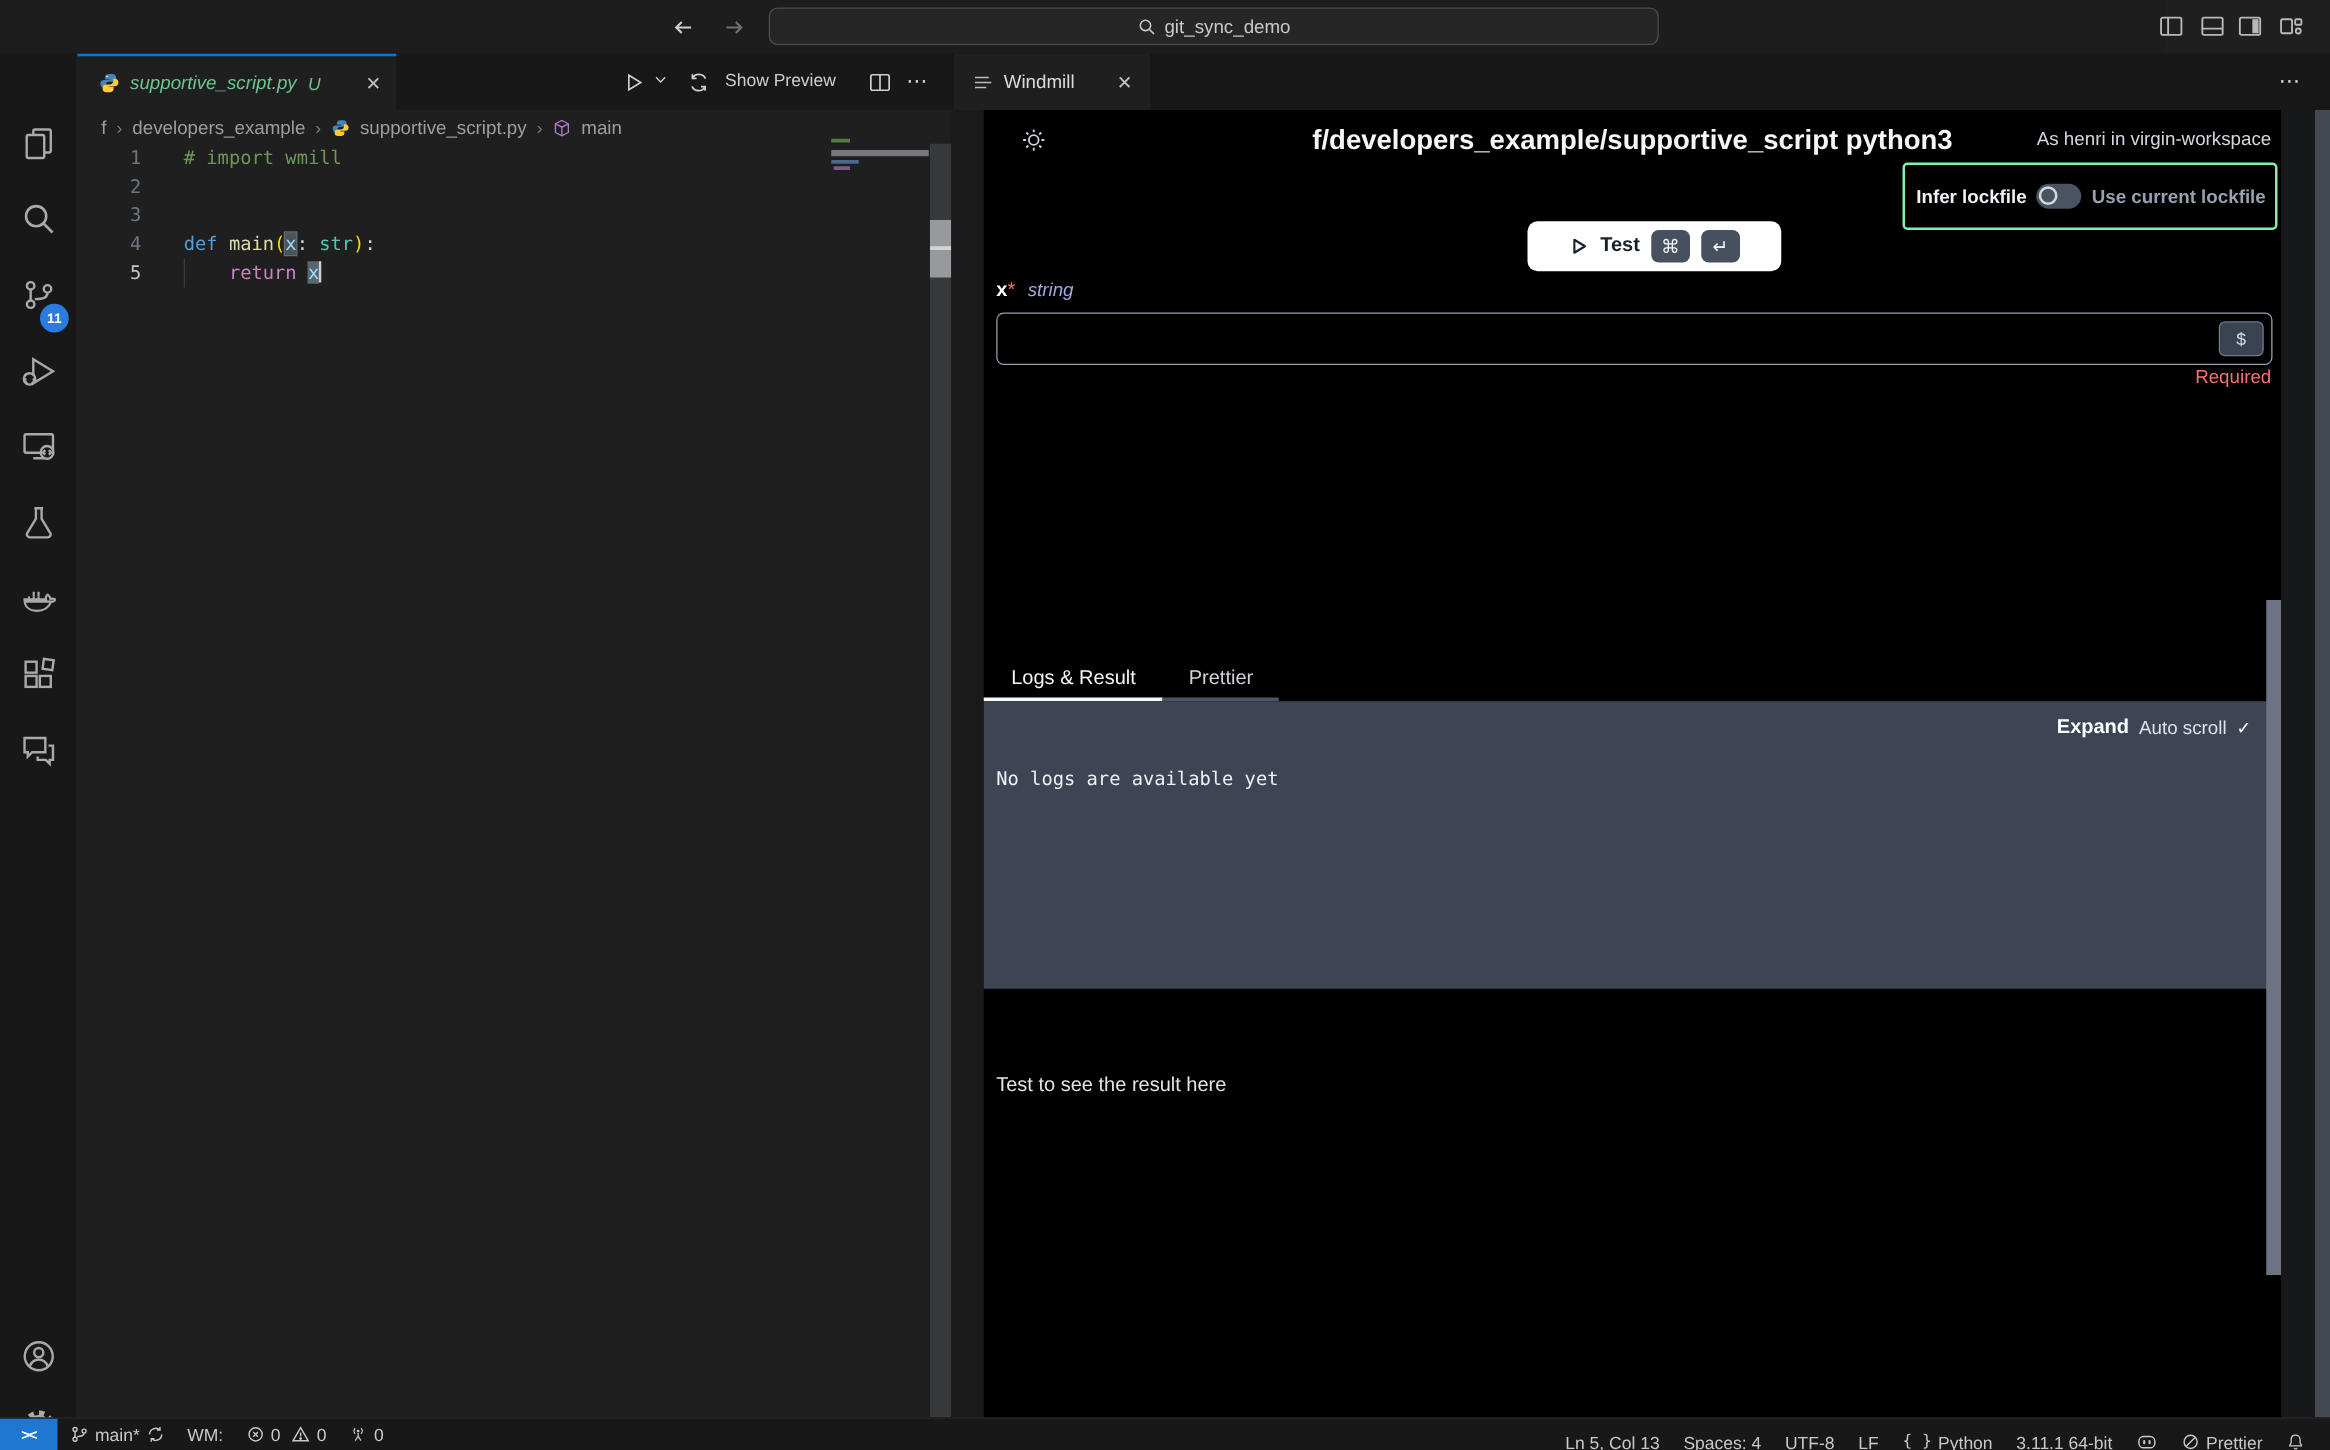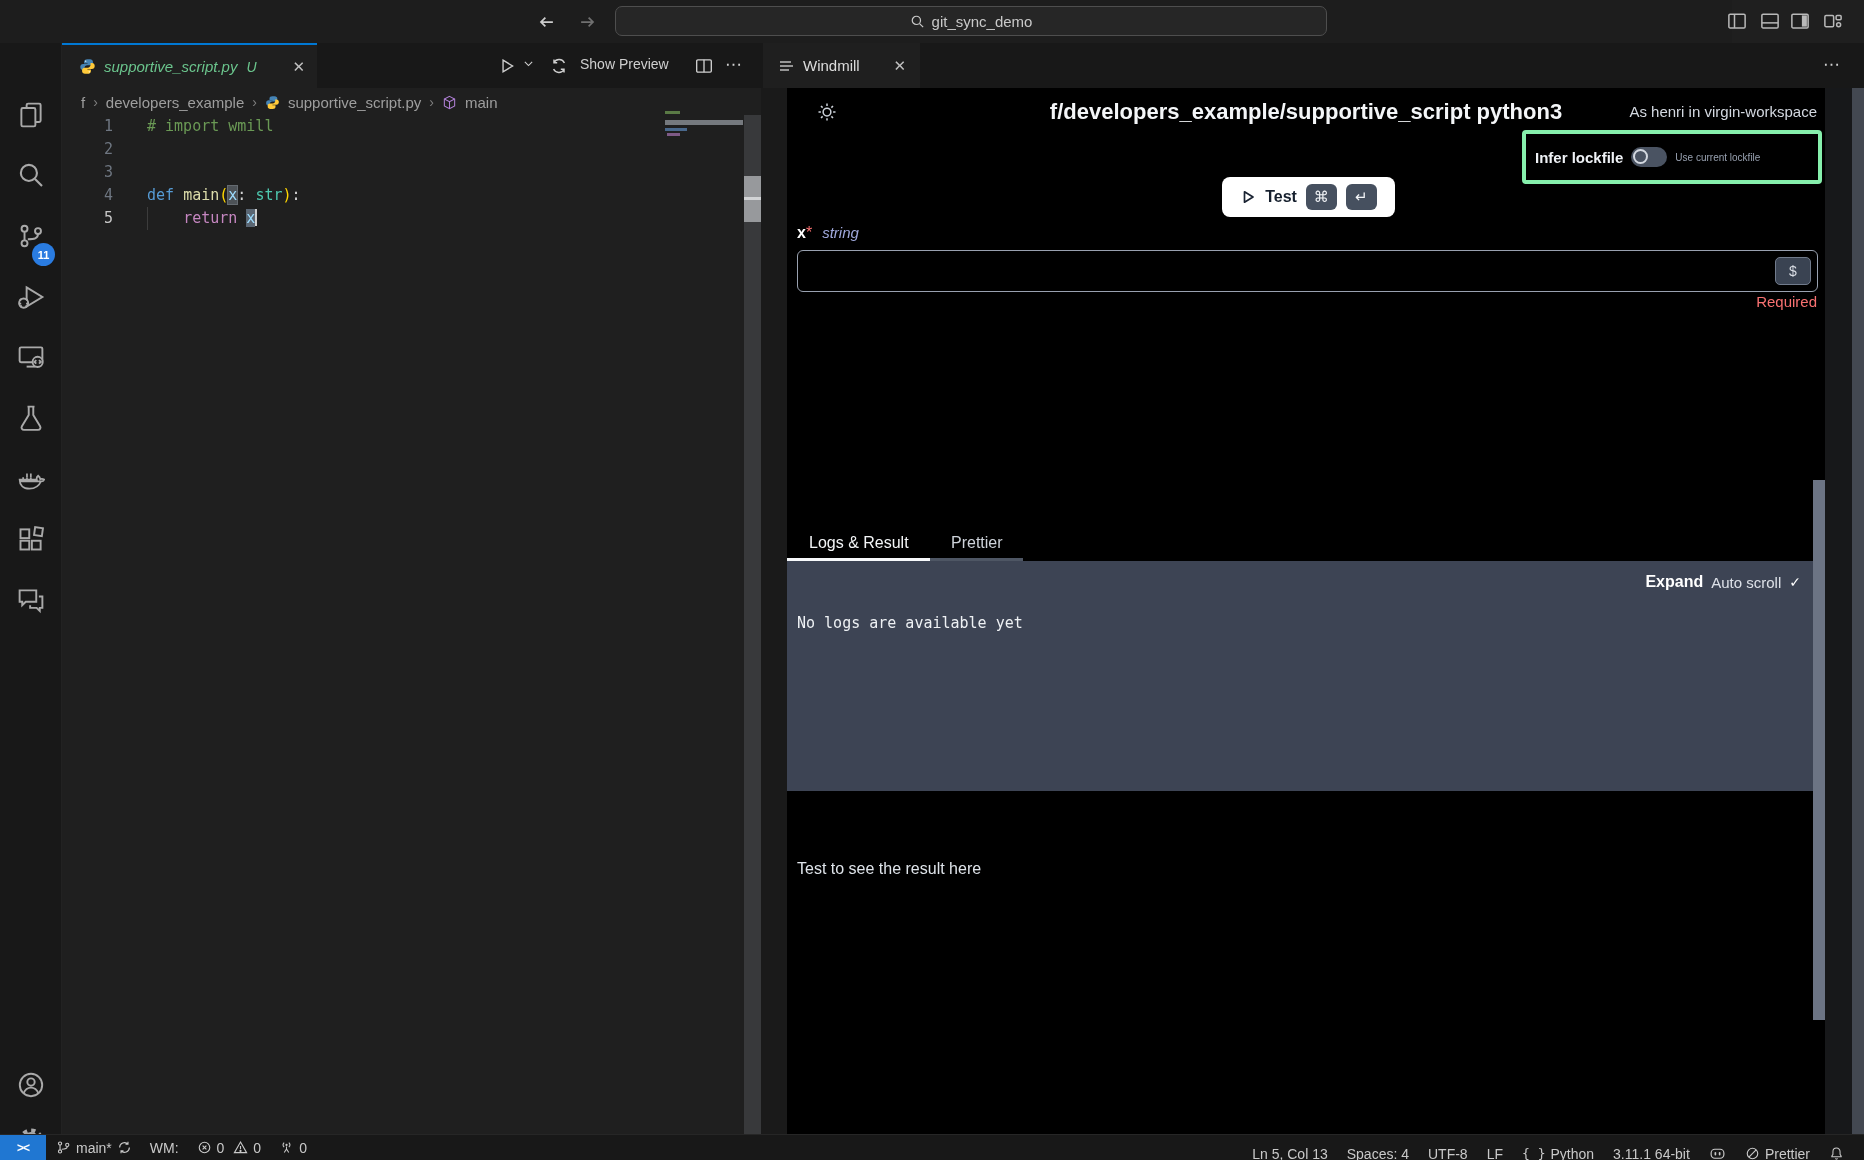--- a/index.html
+++ b/index.html
@@ -70,27 +70,27 @@
   .g1-margin { left:761px; top:88px; width:26px; height:1046px; background:#1a1a1a; }
 
   
   .tabbar2 { left:763px; top:43px; width:1101px; height:45px; background:#181818; }
   .tab2 { left:0; top:0; width:157px; height:45px; background:#1f1f1f; display:flex; align-items:center; padding-left:15px; }
   .tab2-label { color:#dcdcdc; font-size:15px; margin-left:9px; }
   .webview { left:787px; top:88px; width:1038px; height:1046px; background:#000000; color:#e5e7eb; }
   .wv-title { left:0; top:0; right:0; height:48px; line-height:48px; text-align:center;
     font-size:22px; font-weight:600; color:#f4f6f8; }
   .wv-context { right:8px; top:15px; font-size:15px; color:#d3d8e0; }
-  .lockbox { left:735px; top:42px; width:300px; height:54px; border:4px solid #86efac; border-radius:4px;
+  .lockbox { left:735px; top:42px; width:300px; height:54px; border:2px solid #86efac; border-radius:4px;
     display:flex; align-items:center; padding:0 9px; gap:8px; }
   .lock-label { font-size:15px; font-weight:600; color:#eef1f5; white-space:nowrap; }
-  .lock-label2 { font-size:10px; color:#98a1b0; white-space:nowrap; }
+  .lock-label2 { font-size:15px; color:#98a1b0; white-space:nowrap;font-weight:bold; }
   .toggle { position:relative; width:36px; height:20px; background:#4a5362; border-radius:10px; flex:0 0 auto; cursor:pointer; }
   .toggle-knob { position:absolute; left:2px; top:2px; width:15px; height:15px; border:2px solid #d3d8e0; border-radius:50%; }
-  .testbtn { left:435px; top:89px; width:173px; height:40px; background:#ffffff; border-radius:8px;
+  .testbtn { left:435px; top:89px; width:203px; height:40px; background:#ffffff; border-radius:8px;
     display:flex; align-items:center; justify-content:center; gap:9px; box-shadow:0 1px 3px rgba(0,0,0,.35); cursor:pointer; }
   .testbtn-label { font-size:16px; font-weight:700; color:#16202e; }
   .keycap { width:31px; height:26px; background:#46505f; border-radius:6px; color:#f2f4f7;
     font-size:15px; display:flex; align-items:center; justify-content:center; }
   .field-label { left:10px; top:136px; display:flex; align-items:baseline; gap:10px; }
   .field-name { font-size:16px; font-weight:700; color:#ffffff; }
   .field-star { color:#f87171; }
   .field-type { font-size:15px; font-style:italic; color:#a0a9dd; }
   .arg-input { left:10px; top:162px; width:1021px; height:42px; background:transparent;
     border:1px solid #99a1b0; border-radius:6px; color:#e5e7eb; font-size:15px; padding:0 50px 0 12px; outline:none; }

